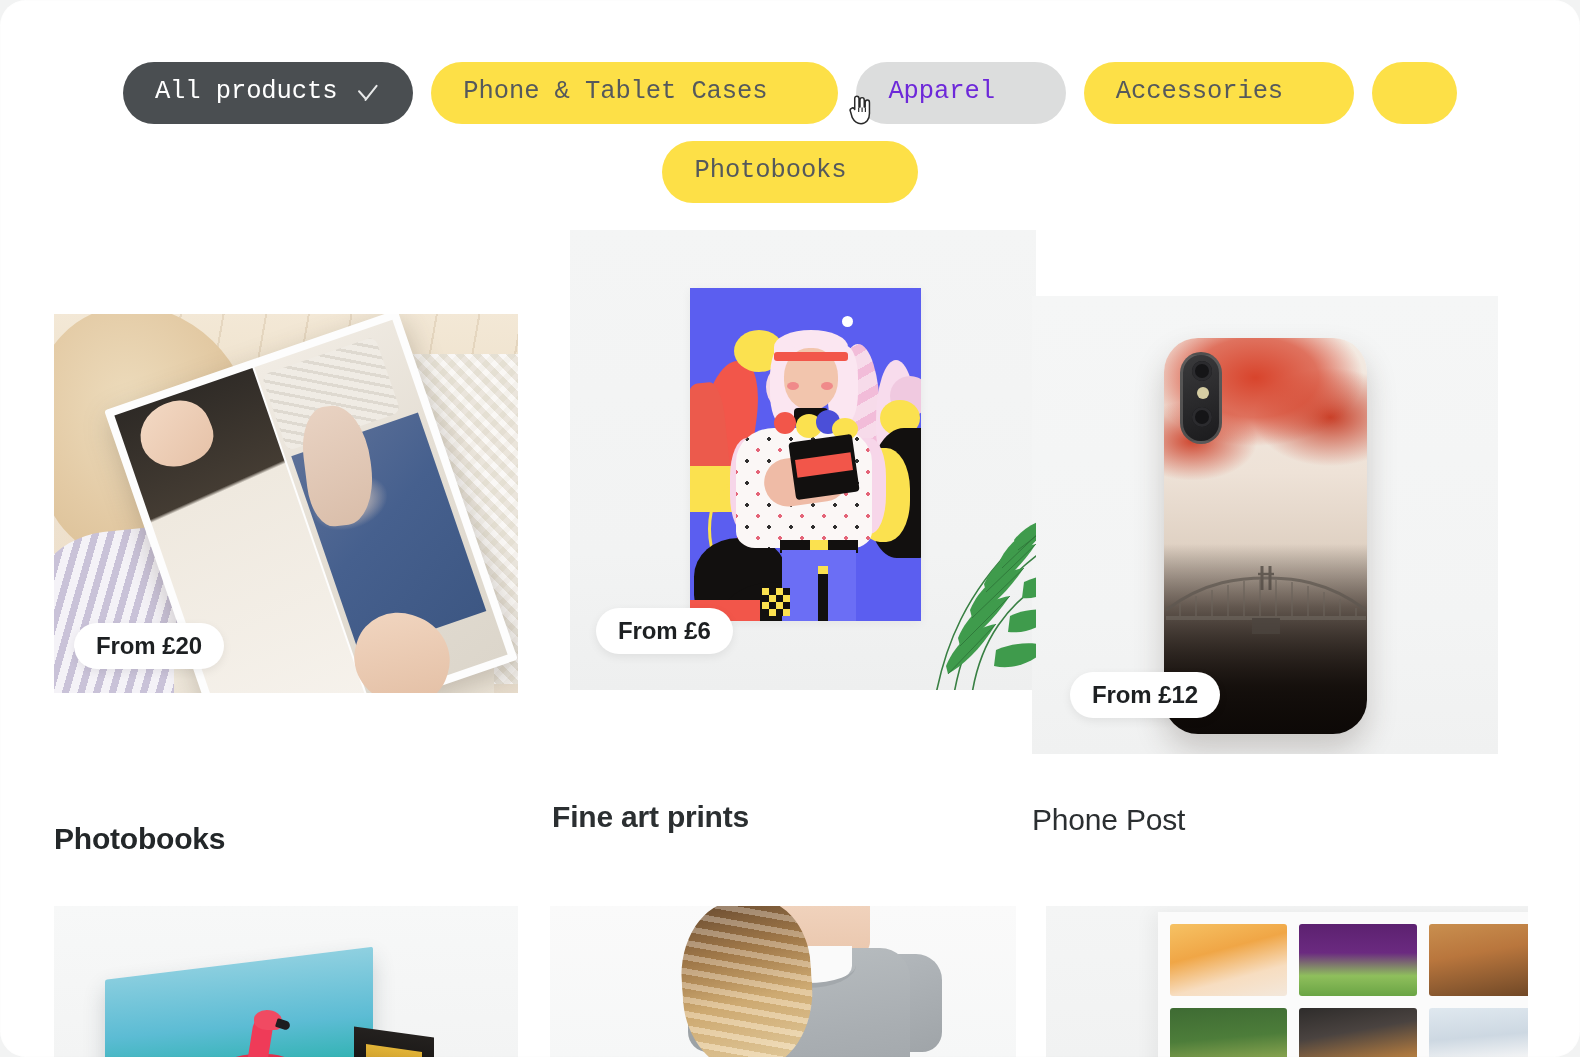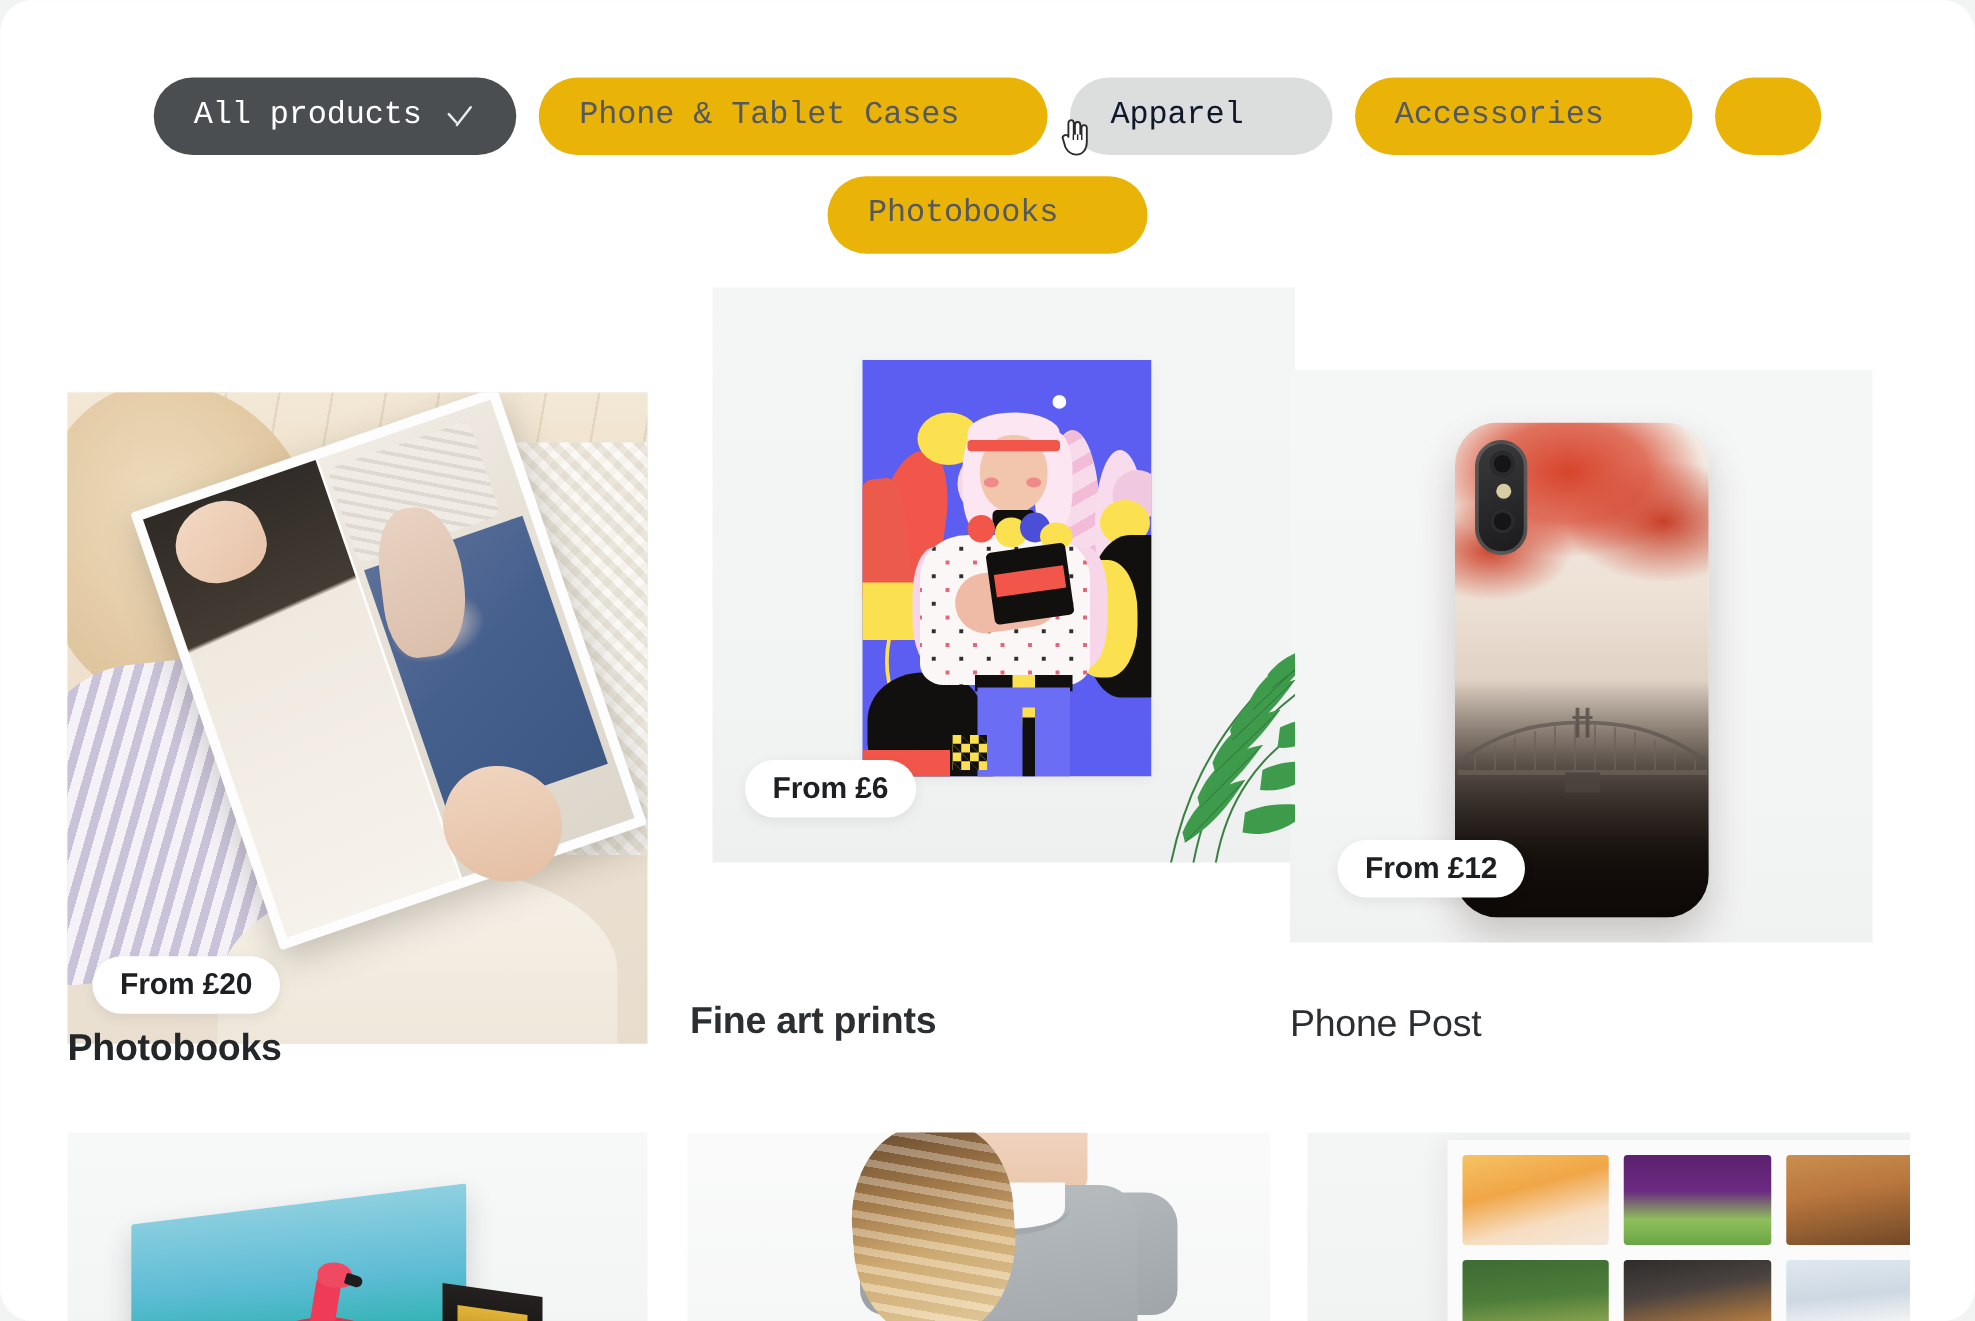--- a/index.html
+++ b/index.html
@@ -46,36 +46,36 @@
     font-family: Liberation Mono, monospace;
   }
 
   .chip {
     display: flex;
     align-items: center;
     gap: 18px;
     height: 62px;
     padding: 0 32px;
     border-radius: 34px;
-    background: #eab308;
+    background: #fde047;
     color: #55595c;
     font-size: 25.5px;
     letter-spacing: -0.1px;
     white-space: nowrap;
     cursor: pointer;
     user-select: none;
     position: relative;
   }
   .chip .chip-label { line-height: 1; padding-bottom: 2px; }
 
   .chip.is-selected {
     background: #4a4e51;
     color: #ffffff;
   }
-  .chip.is-hover { background: #dcdddd; color: #0f172a; }
+  .chip.is-hover { background: #dcdddd; color: #6d28d9; }
   .plus-wrap { position: relative; width: 21px; height: 21px; }
   .plus-wrap .h { left:0; top:9.5px; width:21px; height:2px; }
   .plus-wrap .v { top:0; left:9.5px; width:2px; height:21px; }
   .chip.is-hover .plus-wrap span { background:#5d6164; }
 
   .check-wrap { position: relative; width: 26px; height: 26px; }
   .check-wrap i {
     position:absolute; background:#e9eaea; border-radius:2px; display:block;
   }
   .check-wrap .c1 { width: 2.4px; height: 11px; left: 6px; top: 9px; transform: rotate(-42deg); transform-origin: center; }
@@ -117,21 +117,21 @@
     z-index: 20;
     white-space: nowrap;
   }
 
   .photo { position: absolute; overflow: hidden; }
 
   
   #card-photobooks { left: 54px; top: 314px; width: 464px; }
   #photobook-photo {
     position: relative;
-    width: 464px; height: 521px;
+    width: 464px; height: 379px;
     background:
       
       radial-gradient(ellipse 150px 190px at 78px 105px, #e8d4b4 0%, #e2cba8 45%, rgba(226,203,168,0) 72%),
       radial-gradient(ellipse 110px 150px at 40px 250px, #f0dfc6 0%, rgba(240,223,198,0) 70%),
       linear-gradient(160deg, #efe6da 0%, #ece2d4 38%, #e8ddcd 100%);
     overflow: hidden;
   }
   
   #pb-wood {
     position:absolute; left:0; top:0; width:464px; height:150px;

